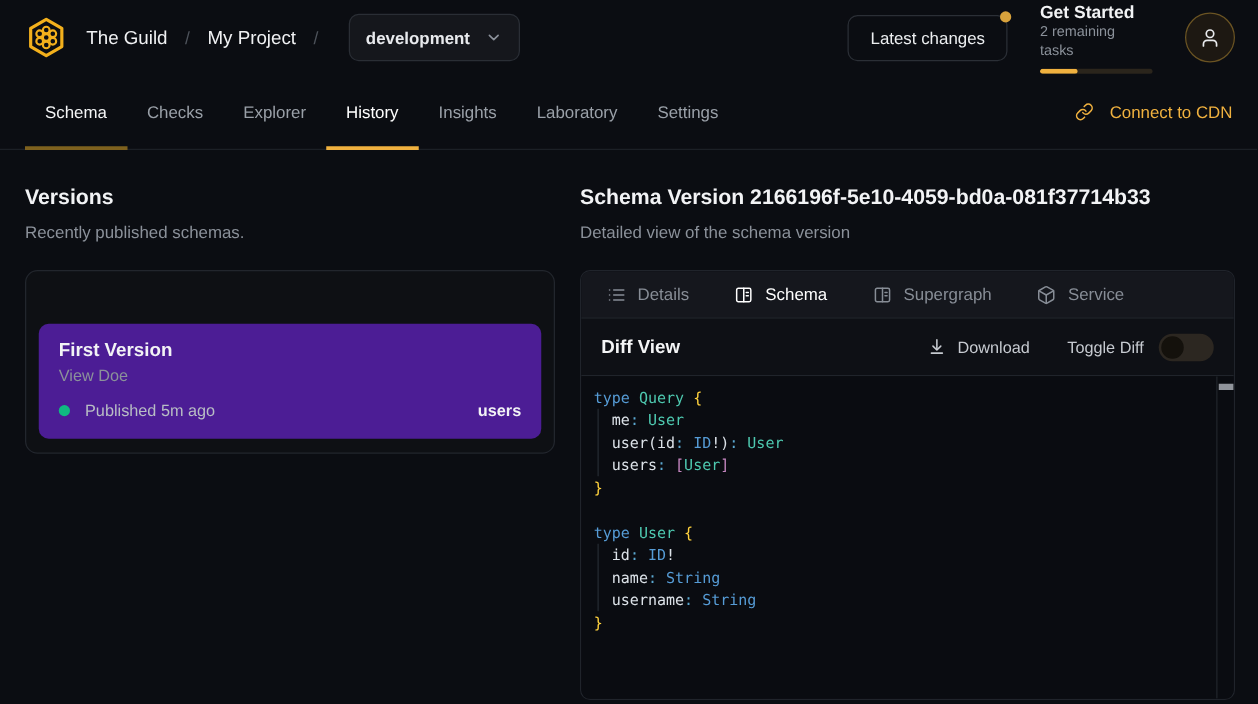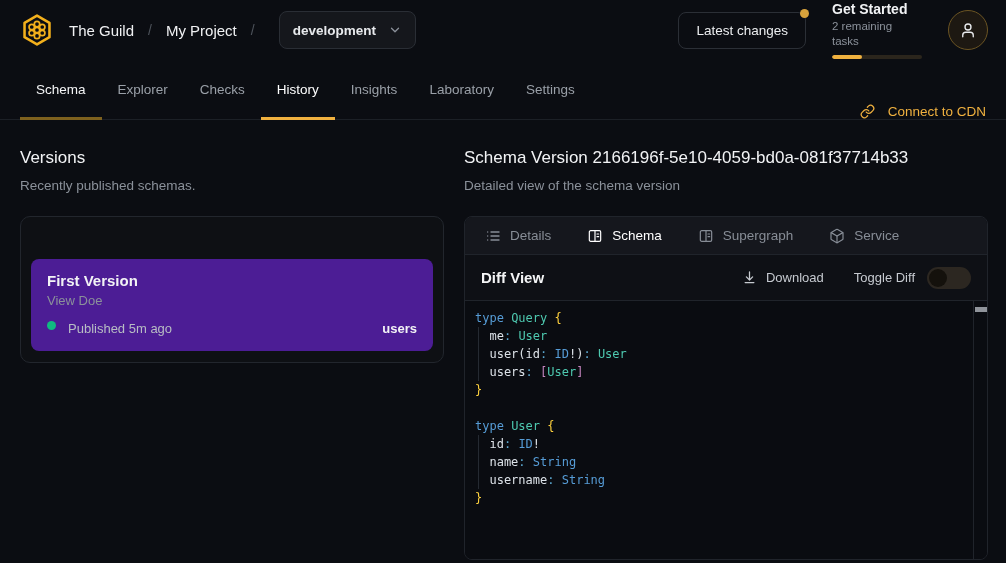--- a/index.html
+++ b/index.html
@@ -48,38 +48,38 @@
   
   .tabs-nav { height:60px; display:flex; align-items:stretch; padding:0 20px; border-bottom:1px solid #1c2026; }
   .nav-item {
     position:relative; display:flex; align-items:center;
     padding:0 16px; font-size:13.5px; color:#9aa0a8; cursor:pointer;
   }
   .nav-item.active { color:#ffffff; }
   .nav-item.active::after { content:""; position:absolute; left:0; right:0; bottom:-1px; height:3px; background:#f0b13f; }
   .nav-item.semi-active { color:#f4f5f6; }
   .nav-item.semi-active::after { content:""; position:absolute; left:0; right:0; bottom:-1px; height:3px; background:#7e611e; }
-  .cdn-link { margin-left:auto; display:flex; align-items:flex-end; gap:13px; color:#f0b13f; font-size:13.5px; cursor:pointer; }
+  .cdn-link { margin-left:auto; display:flex; align-items:center; gap:13px; color:#f0b13f; font-size:13.5px; cursor:pointer; }
 
   
   .main { display:flex; }
   .left-col { width:464px; padding:28px 20px 0 20px; flex-shrink:0; }
   .right-col { flex:1; padding:28px 18px 0 0; }
-  .panel-title { font-size:17px; font-weight:400; color:#f2f3f5; line-height:20px; }
+  .panel-title { font-size:17px; font-weight:700; color:#f2f3f5; line-height:20px; }
   .panel-sub { font-size:13.5px; color:#8b919a; margin-top:10px; line-height:16px; }
 
   
   .versions-card {
     margin-top:22px; border:1px solid #22262d; border-radius:10px;
     background:#0e1014; padding:42px 10px 11px 10px;
   }
   .version-item { background:#4c1d95; border-radius:8px; padding:13px 16px 15px 16px; cursor:pointer; }
   .vi-name { font-size:15px; font-weight:700; color:#f2f3f5; }
   .vi-author { font-size:13px; color:#8b919a; margin-top:4px; }
-  .vi-meta { display:flex; align-items:flex-start; margin-top:13px; }
+  .vi-meta { display:flex; align-items:center; margin-top:13px; }
   .vi-dot { width:9px; height:9px; border-radius:50%; background:#10b981; }
   .vi-status { font-size:13px; color:#b8bdc4; margin-left:12px; }
   .vi-tag { margin-left:auto; font-size:13px; font-weight:700; color:#f2f3f5; }
 
   
   .detail-card { margin-top:22px; border:1px solid #20242b; border-radius:8px; overflow:hidden; height:344px; display:flex; flex-direction:column; }
   .detail-tabs { height:38px; flex-shrink:0; background:#15171d; border-bottom:1px solid #20242b; display:flex; align-items:center; padding:0 20px; gap:36px; }
   .dtab { display:flex; align-items:center; gap:9px; font-size:13.5px; font-weight:500; color:#878d96; cursor:pointer; }
   .dtab.active { color:#ffffff; }
   .dtab svg { width:16px; height:16px; }
@@ -161,22 +161,22 @@
         <svg width="18" height="18" viewBox="0 0 24 24" fill="none" stroke="currentColor" stroke-width="1.8" stroke-linecap="round" stroke-linejoin="round">
           <path d="M19 21v-2a4 4 0 0 0-4-4H9a4 4 0 0 0-4 4v2"></path>
             <circle cx="12" cy="8" r="4"></circle>
         </svg>
       </div>
     </div>
   </header>
 
   <nav class="tabs-nav">
     <div class="nav-item semi-active">Schema</div>
+    <div class="nav-item">Checks</div>
     <div class="nav-item">Explorer</div>
-    <div class="nav-item">Checks</div>
     <div class="nav-item active">History</div>
     <div class="nav-item">Insights</div>
     <div class="nav-item">Laboratory</div>
     <div class="nav-item">Settings</div>
     <a class="cdn-link">
       <svg width="15" height="15" viewBox="0 0 24 24" fill="none" stroke="currentColor" stroke-width="2" stroke-linecap="round" stroke-linejoin="round">
         <path d="M10 13a5 5 0 0 0 7.54.54l3-3a5 5 0 0 0-7.07-7.07l-1.72 1.71"></path>
         <path d="M14 11a5 5 0 0 0-7.54-.54l-3 3a5 5 0 0 0 7.07 7.07l1.71-1.71"></path>
       </svg>
       <span>Connect to CDN</span>

